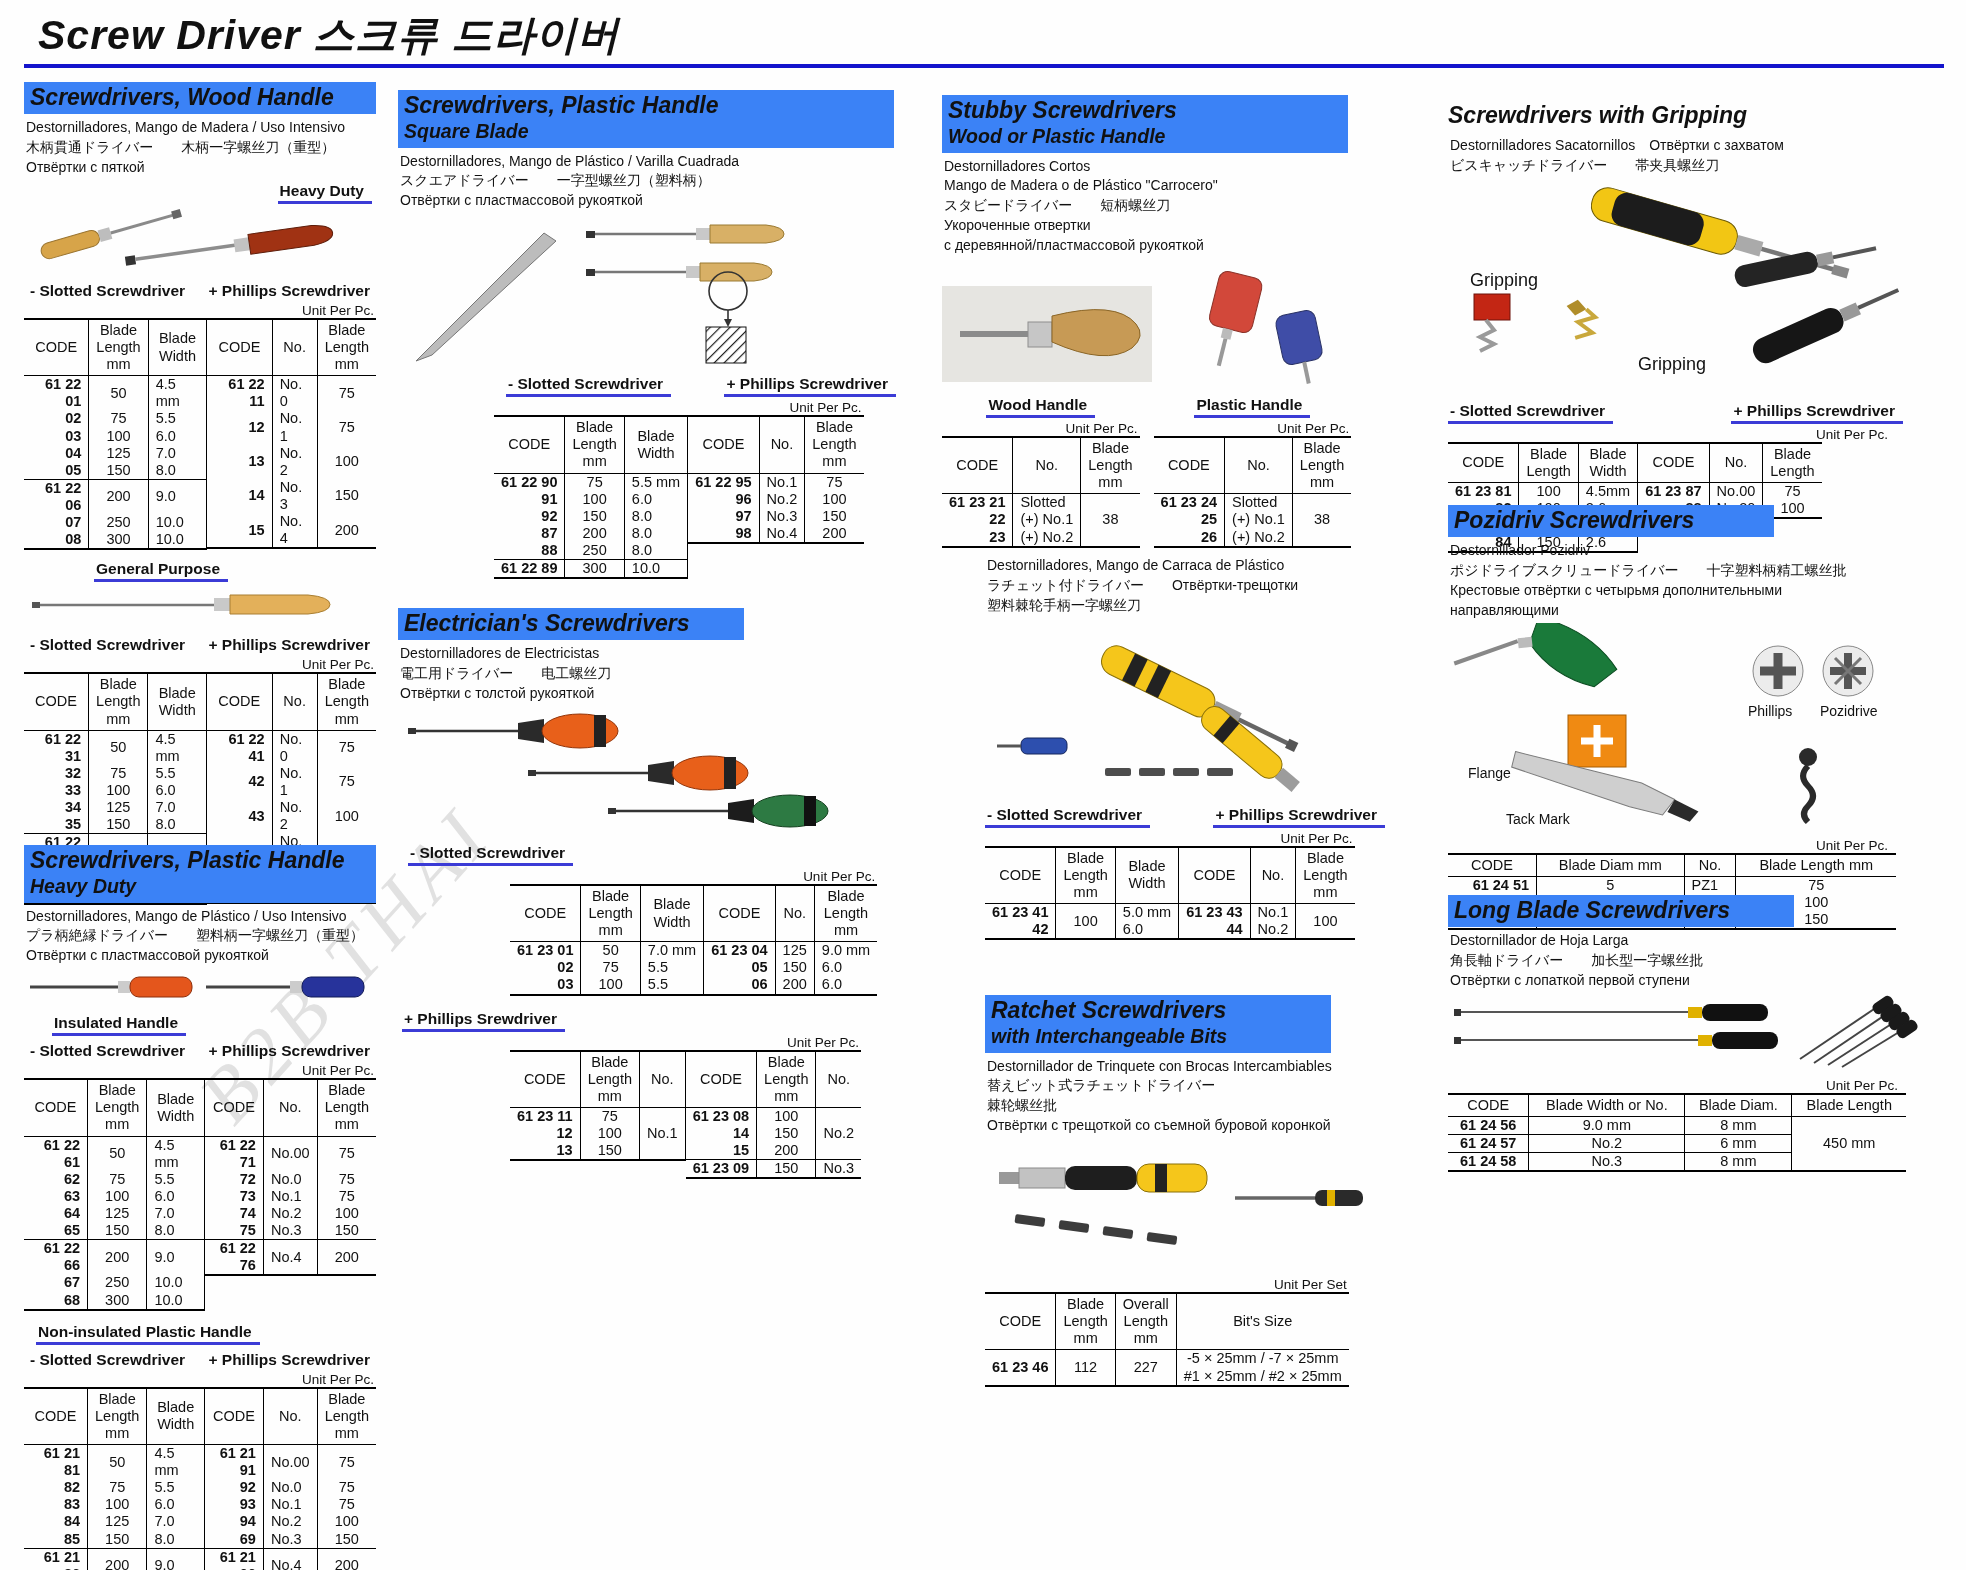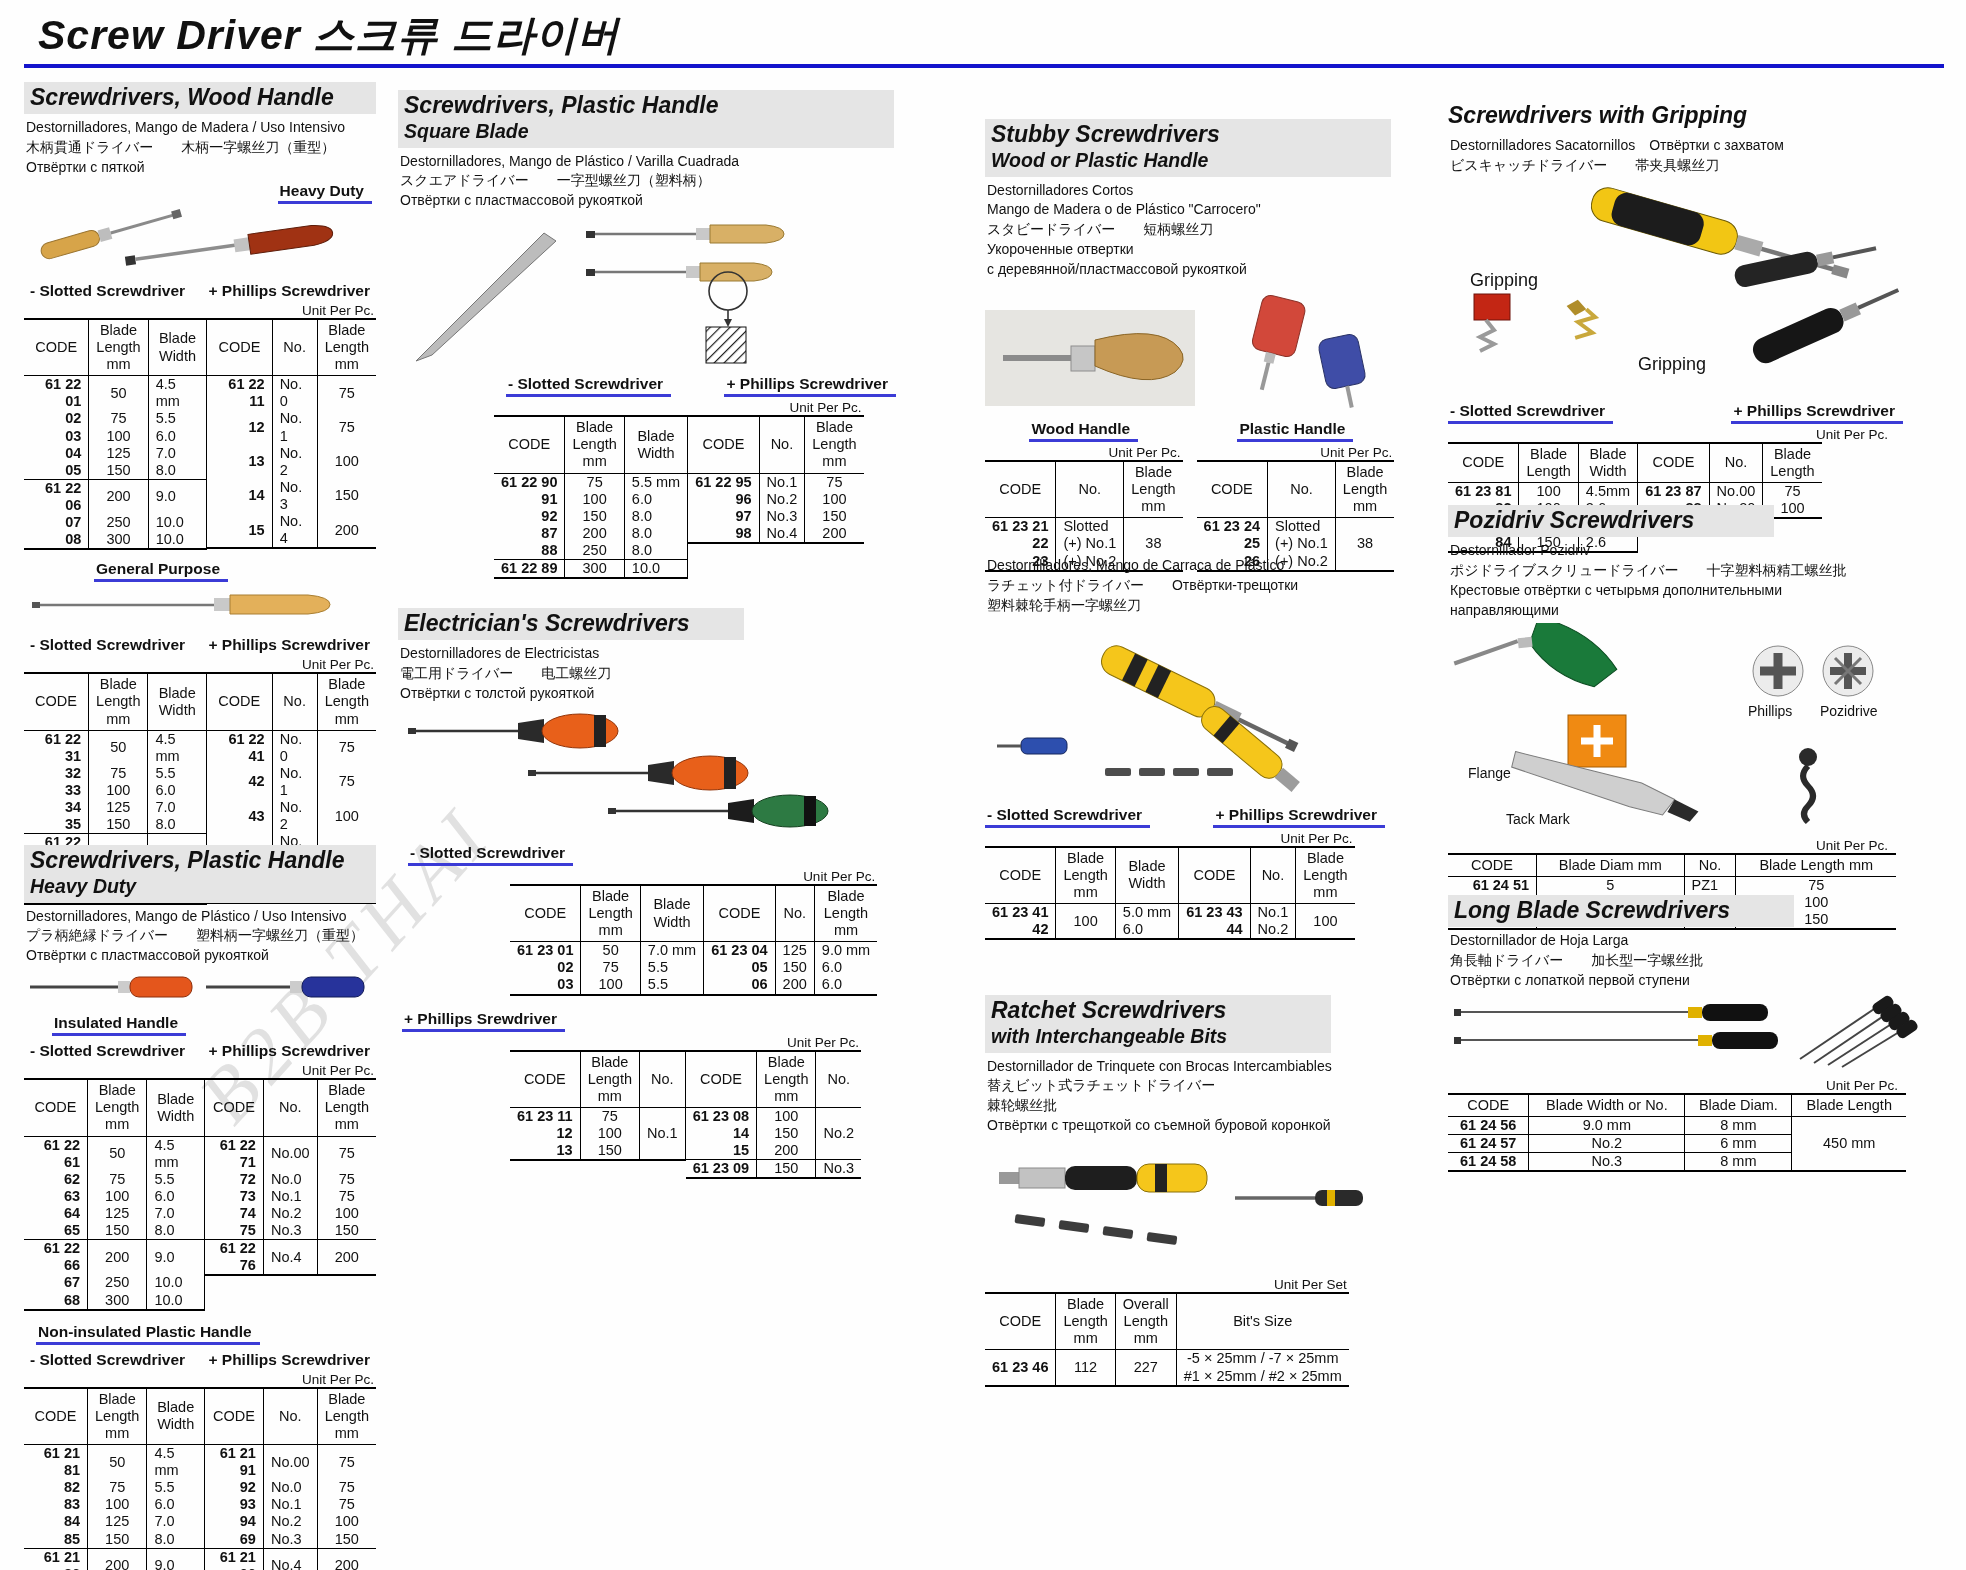--- a/index.html
+++ b/index.html
@@ -1,21 +1,21 @@
 <!DOCTYPE html>
 <html><head>
 <meta charset="utf-8">
 <style>
   body{margin:0;background:#fff;}
   .page{position:relative;width:1966px;height:1570px;background:#fefefe;overflow:hidden;
         font-family:"Liberation Sans","DejaVu Sans",sans-serif;color:#111;}
   .abs{position:absolute;}
   #page-title{left:38px;top:8px;font-size:41px;font-weight:bold;font-style:italic;letter-spacing:1px;}
   #title-rule{left:24px;top:64px;width:1920px;height:4px;background:#1414cc;}
-  .gt{background:#e5e5e5;font-style:italic;font-weight:bold;font-size:23px;line-height:1.1;padding:3px 10px 4px 6px;}
+  .gt{background:#3b82f6;font-style:italic;font-weight:bold;font-size:23px;line-height:1.1;padding:3px 10px 4px 6px;}
   .gt .g2{font-size:19.5px;}
   .plain-title{font-style:italic;font-weight:bold;font-size:23px;padding:2px 0 3px 0;}
   .sub{font-size:14px;line-height:1.42;}
   .subwrap{margin:4px 2px 2px 2px;}
   .ulb{display:inline-block;font-weight:bold;font-size:15.5px;border-bottom:3.5px solid #3b3bd6;padding:0 8px 1px 2px;}
   .lblrow{display:flex;justify-content:space-between;font-weight:bold;font-size:15.5px;margin-top:6px;}
   .unit{font-size:13.5px;text-align:right;margin:3px 2px 0 0;}
   .tbl-block{width:fit-content;}
   .pair{display:flex;align-items:flex-start;}
   .cat-table{border-collapse:collapse;border-top:2.2px solid #000;border-bottom:2.2px solid #000;font-size:14.5px;}
@@ -780,21 +780,21 @@
                 <td class="b al-r">61 23 09</td>
                 <td>150</td>
                 <td>No.3</td>
               </tr>
             </tbody>
           </table>
       </div>
     </div>
   </div>
 
-  <div class="abs" style="left:985px;top:95px;width:420px;margin-top:24px;">
+  <div class="abs" style="left:942px;top:95px;width:420px;">
     <div class="gt" style="width:390px;">
       <span>Stubby Screwdrivers</span><br>
       <span class="g2">Wood or Plastic Handle</span>
     </div>
     <div class="subwrap">
       <div class="sub">Destornilladores Cortos</div>
       <div class="sub">Mango de Madera o de Plástico "Carrocero"</div>
       <div class="sub">スタビードライバー　　短柄螺丝刀</div>
       <div class="sub">Укороченные отвертки</div>
       <div class="sub">с деревянной/пластмассовой рукояткой</div>

